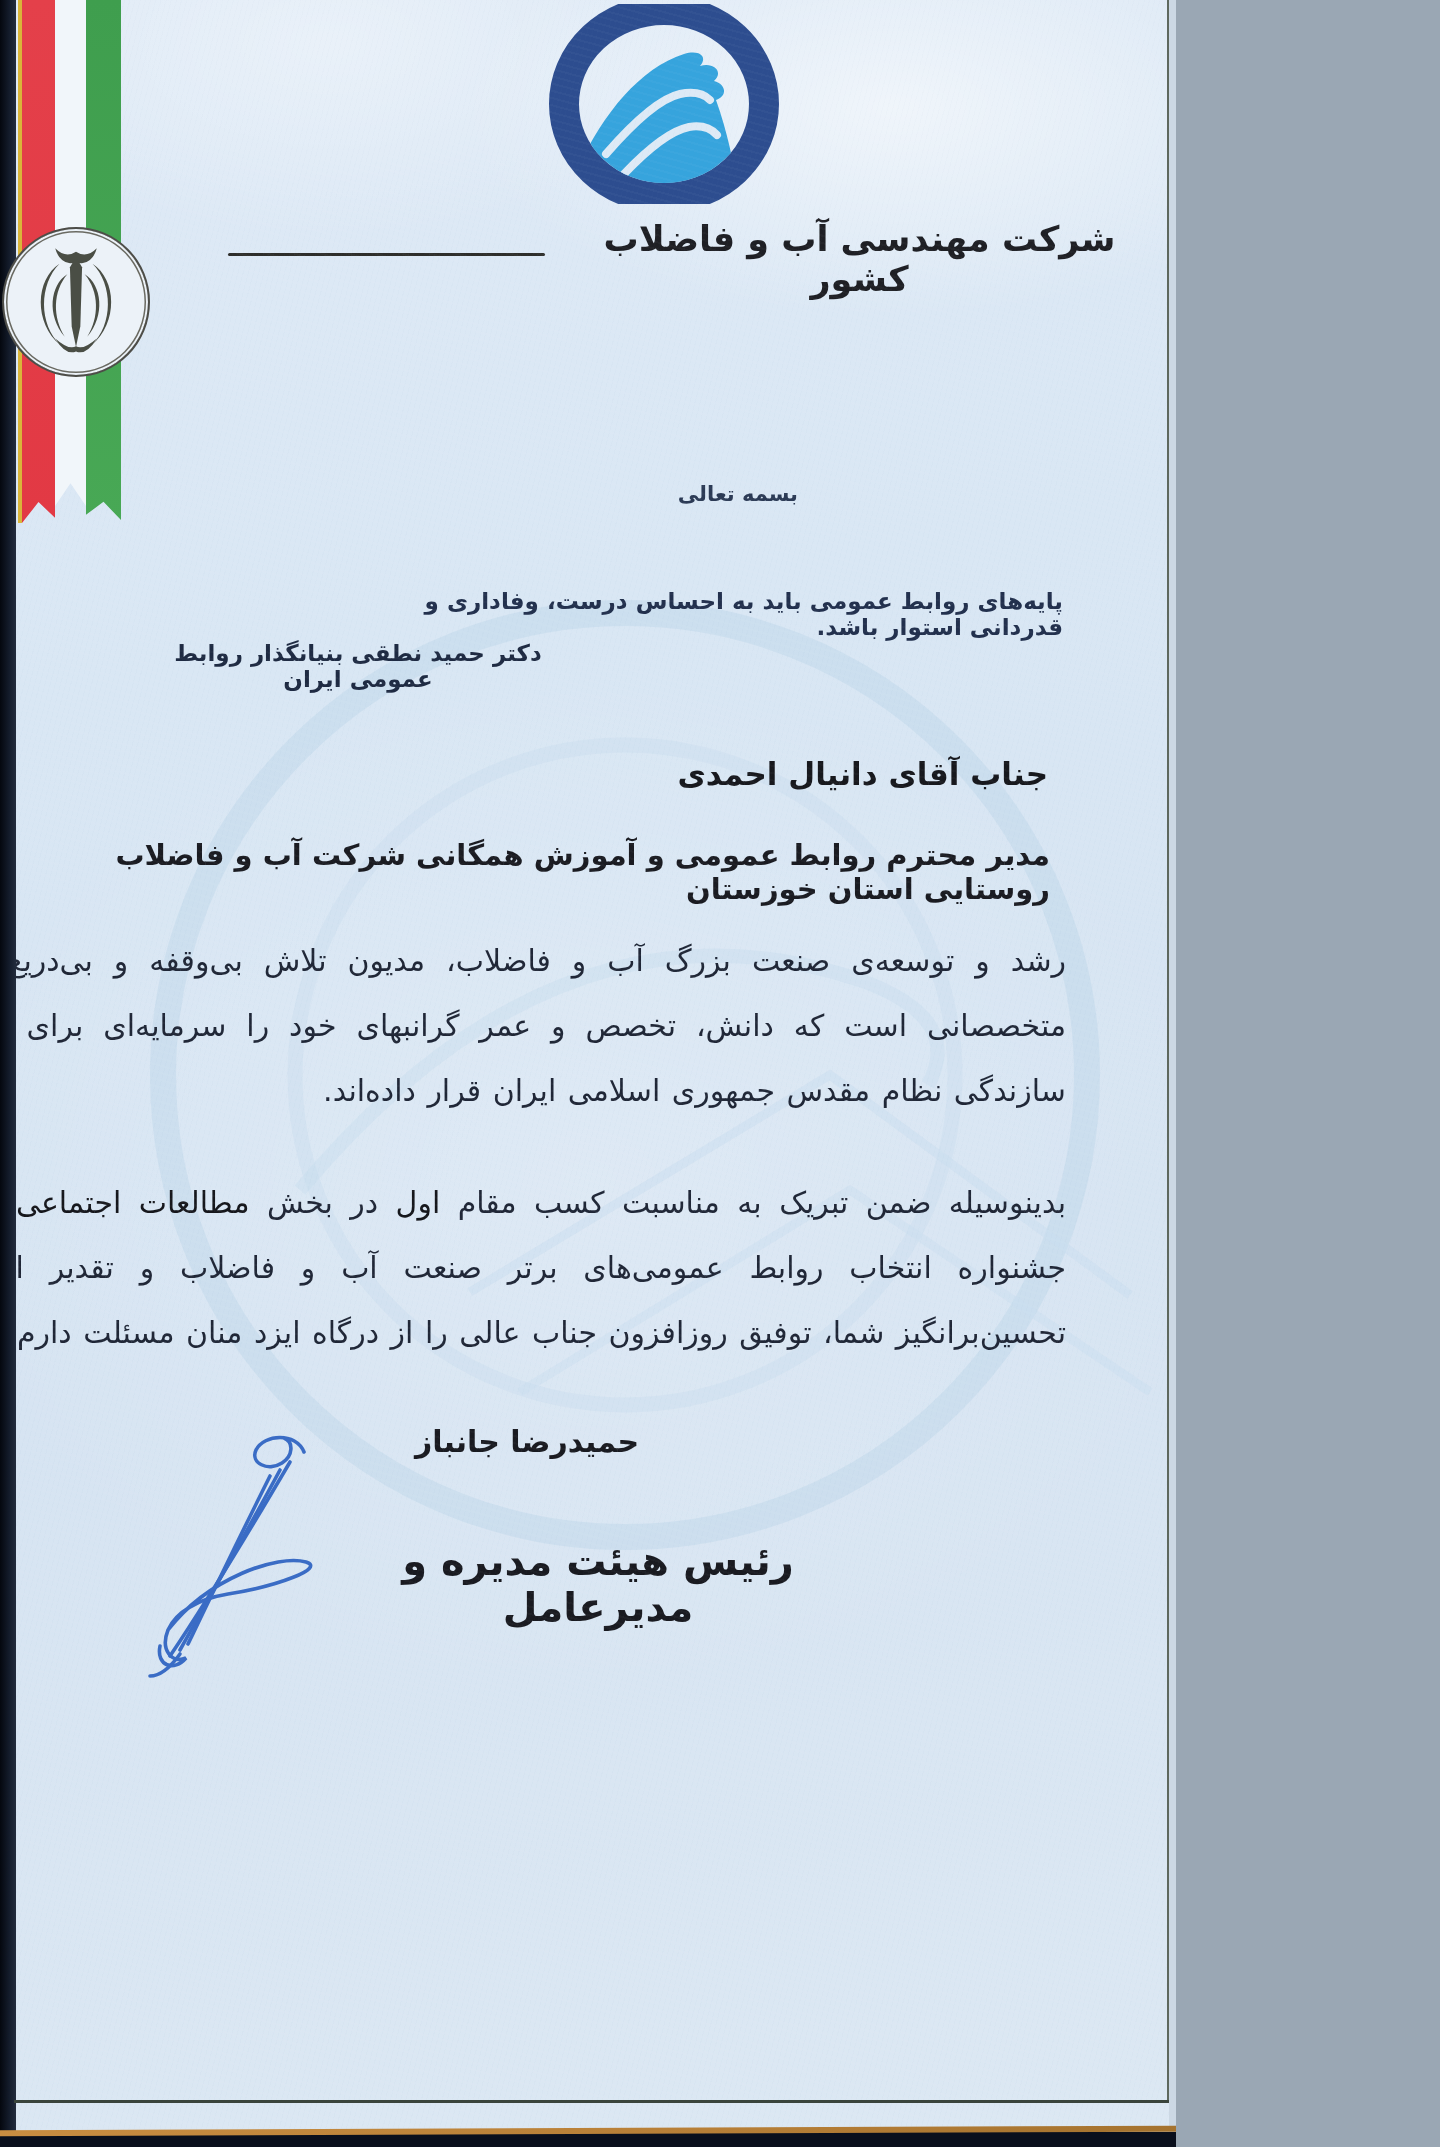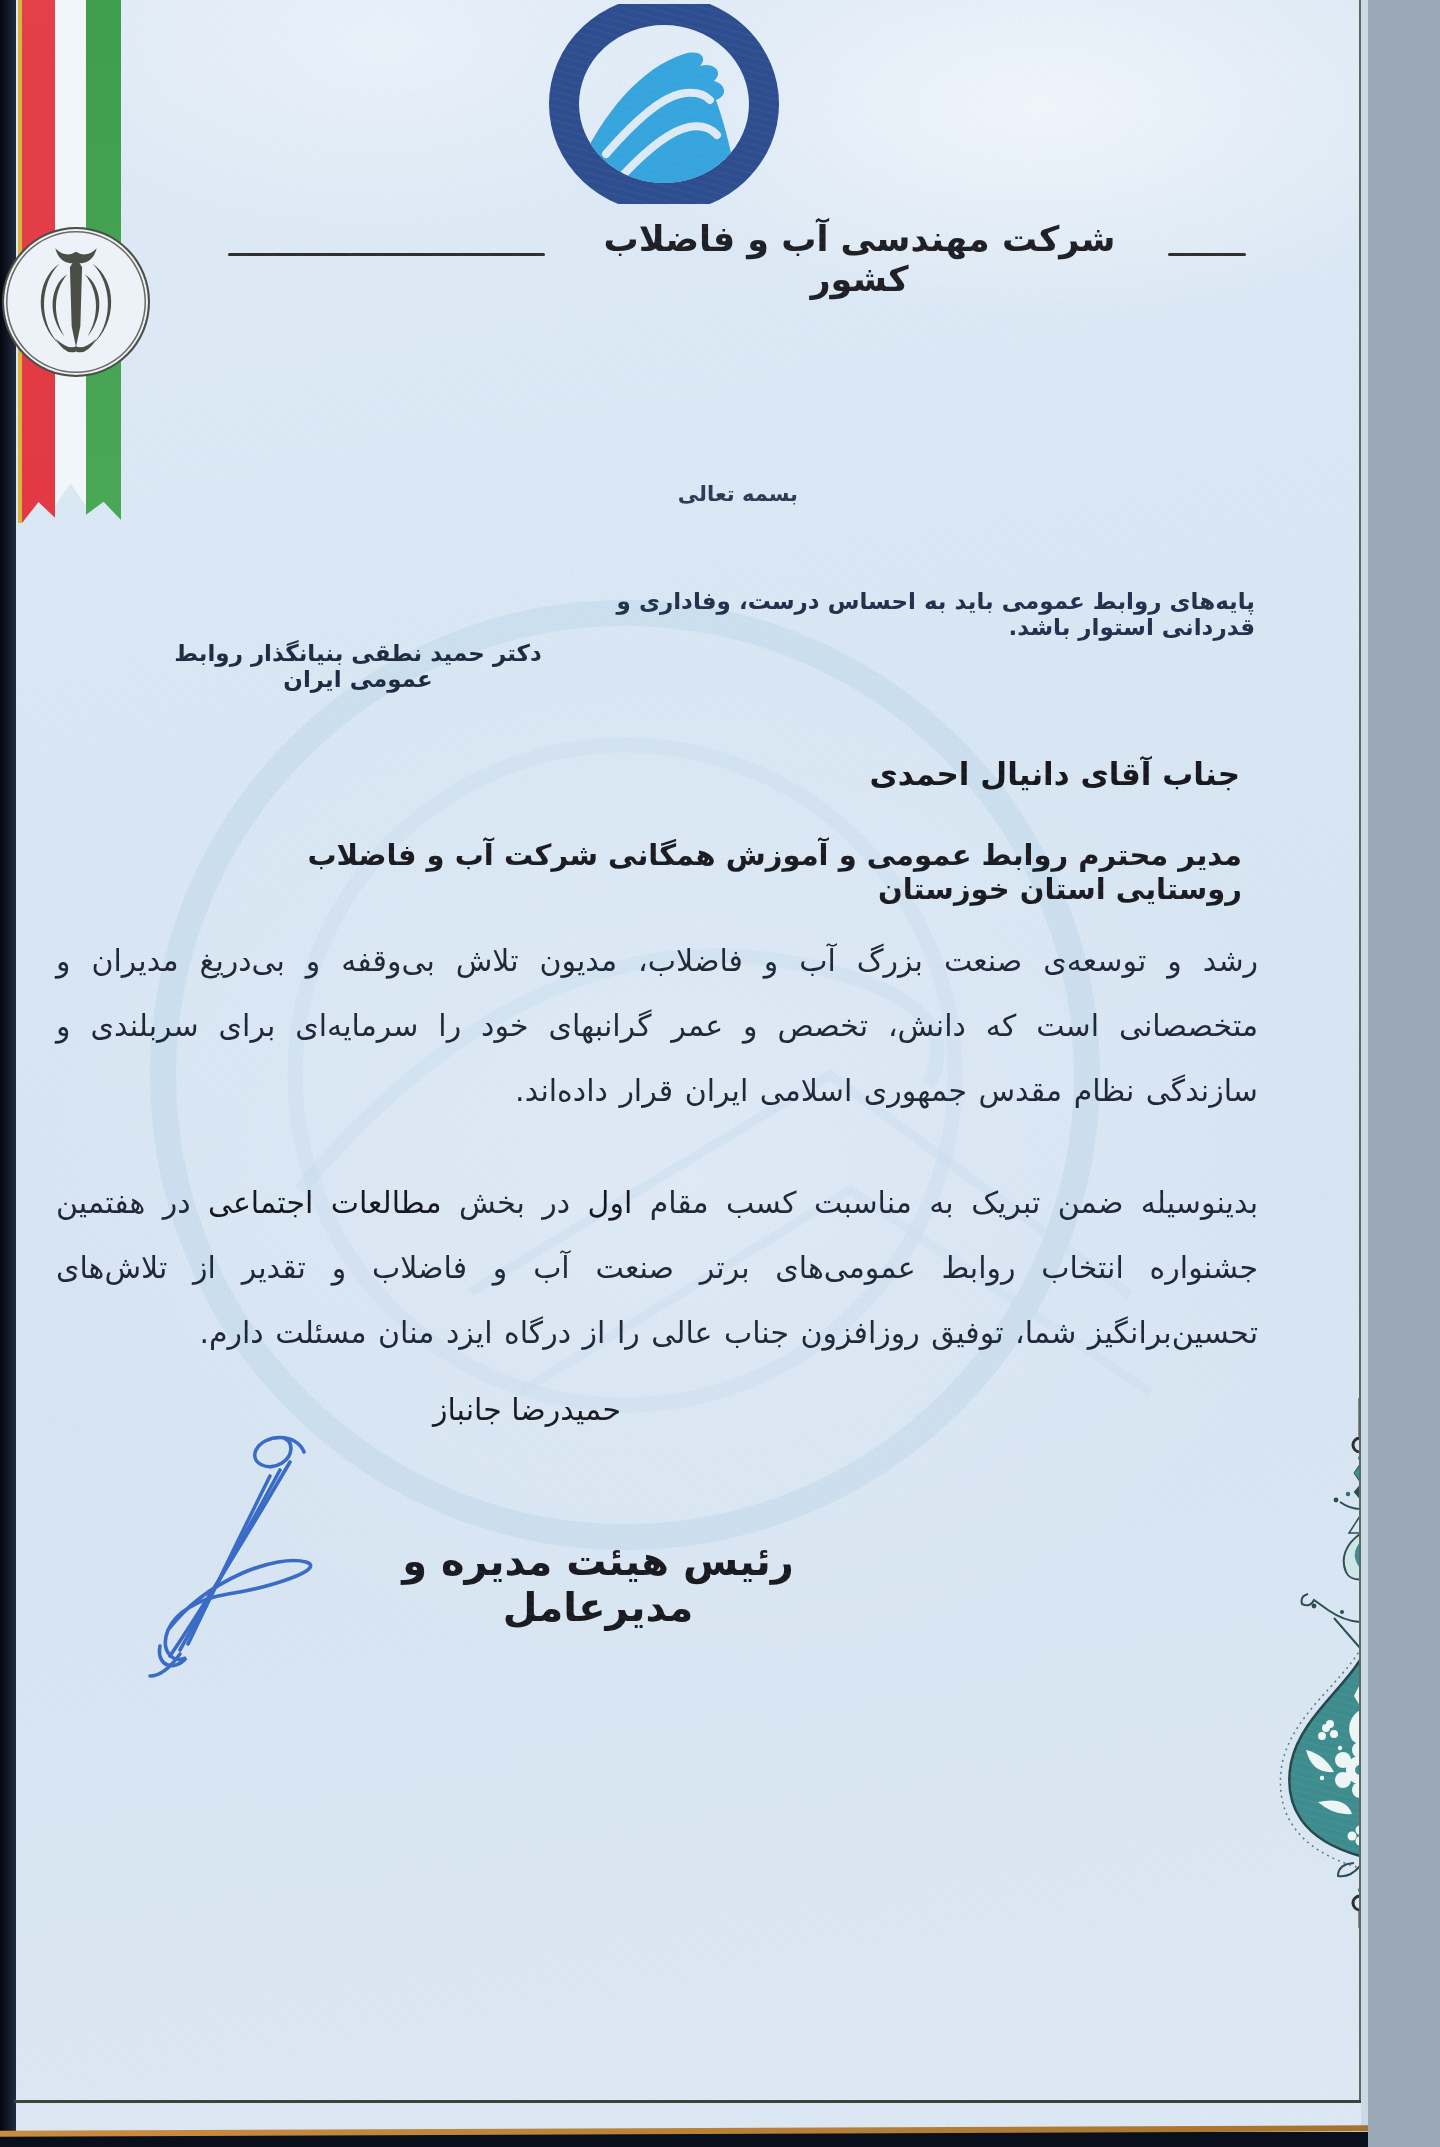--- a/index.html
+++ b/index.html
@@ -1,17 +1,17 @@
 <!DOCTYPE html>
 <html lang="fa"><head>
 <meta charset="utf-8">
 <style>
   html,body{margin:0;padding:0;background:#9aa7b4;}
   .stage{
-    position:relative;width:1368px;height:2147px;overflow:hidden;
+    position:relative;width:1176px;height:2147px;overflow:hidden;
     background:
       radial-gradient(620px 300px at 76% 5%, rgba(255,255,255,.55), transparent 70%),
       radial-gradient(520px 280px at 28% 2%, rgba(255,255,255,.35), transparent 70%),
       radial-gradient(900px 700px at 50% 55%, rgba(255,255,255,.18), transparent 75%),
       linear-gradient(170deg,#dfeaf6 0%,#d9e7f4 30%,#d6e4f2 60%,#dce8f3 100%);
     font-family:"DejaVu Sans",sans-serif;color:#1f2636;
   }
   .stage *{box-sizing:border-box;}
   .texture{
     position:absolute;inset:0;z-index:3;pointer-events:none;opacity:.55;
@@ -47,21 +47,21 @@
   
   .invocation{left:628px;top:482px;width:170px;font-size:21px;font-weight:600;color:#2b3a55;z-index:2;}
   .quote{right:113px;top:588px;width:690px;text-align:right;font-size:23px;font-weight:700;color:#22304d;z-index:2;}
   .attribution{left:148px;top:640px;width:420px;text-align:center;font-size:23px;font-weight:700;color:#1e2a42;z-index:2;}
   .recipient-name{right:128px;top:756px;width:700px;text-align:right;font-size:31px;font-weight:800;color:#17181d;z-index:2;}
   .recipient-title{right:126px;top:838px;width:1070px;text-align:right;font-size:29px;font-weight:700;color:#1a1b21;z-index:2;}
   .para{right:110px;width:1202px;text-align:justify;font-size:30px;line-height:65px;color:#1f2636;z-index:2;word-spacing:2px;}
   .para.p1{top:928px;}
   .para.p2{top:1170px;}
   .para b{font-weight:400;color:#15161b;}
-  .sig-name{left:377px;top:1392px;width:300px;text-align:center;font-size:30px;font-weight:400;color:#191a20;z-index:2;}
+  .sig-name{left:377px;top:1424px;width:300px;text-align:center;font-size:30px;font-weight:700;color:#191a20;z-index:2;}
   .sig-title{left:352px;top:1538px;width:492px;text-align:center;font-size:40px;font-weight:800;color:#191a20;z-index:2;}
   .sig-ink{left:128px;top:1418px;width:232px;height:262px;z-index:4;}
   
   .orn-line-top{left:1359px;top:552px;width:3px;height:846px;background:#32363c;z-index:2;}
   .orn-line-bot{left:1359px;top:1926px;width:3px;height:176px;background:#32363c;z-index:2;}
   .ornament{left:1262px;top:1398px;width:180px;height:530px;z-index:2;}
   .watermark{left:0;top:0;width:1440px;height:2147px;z-index:1;}
 </style>
 </head>
 <body>

